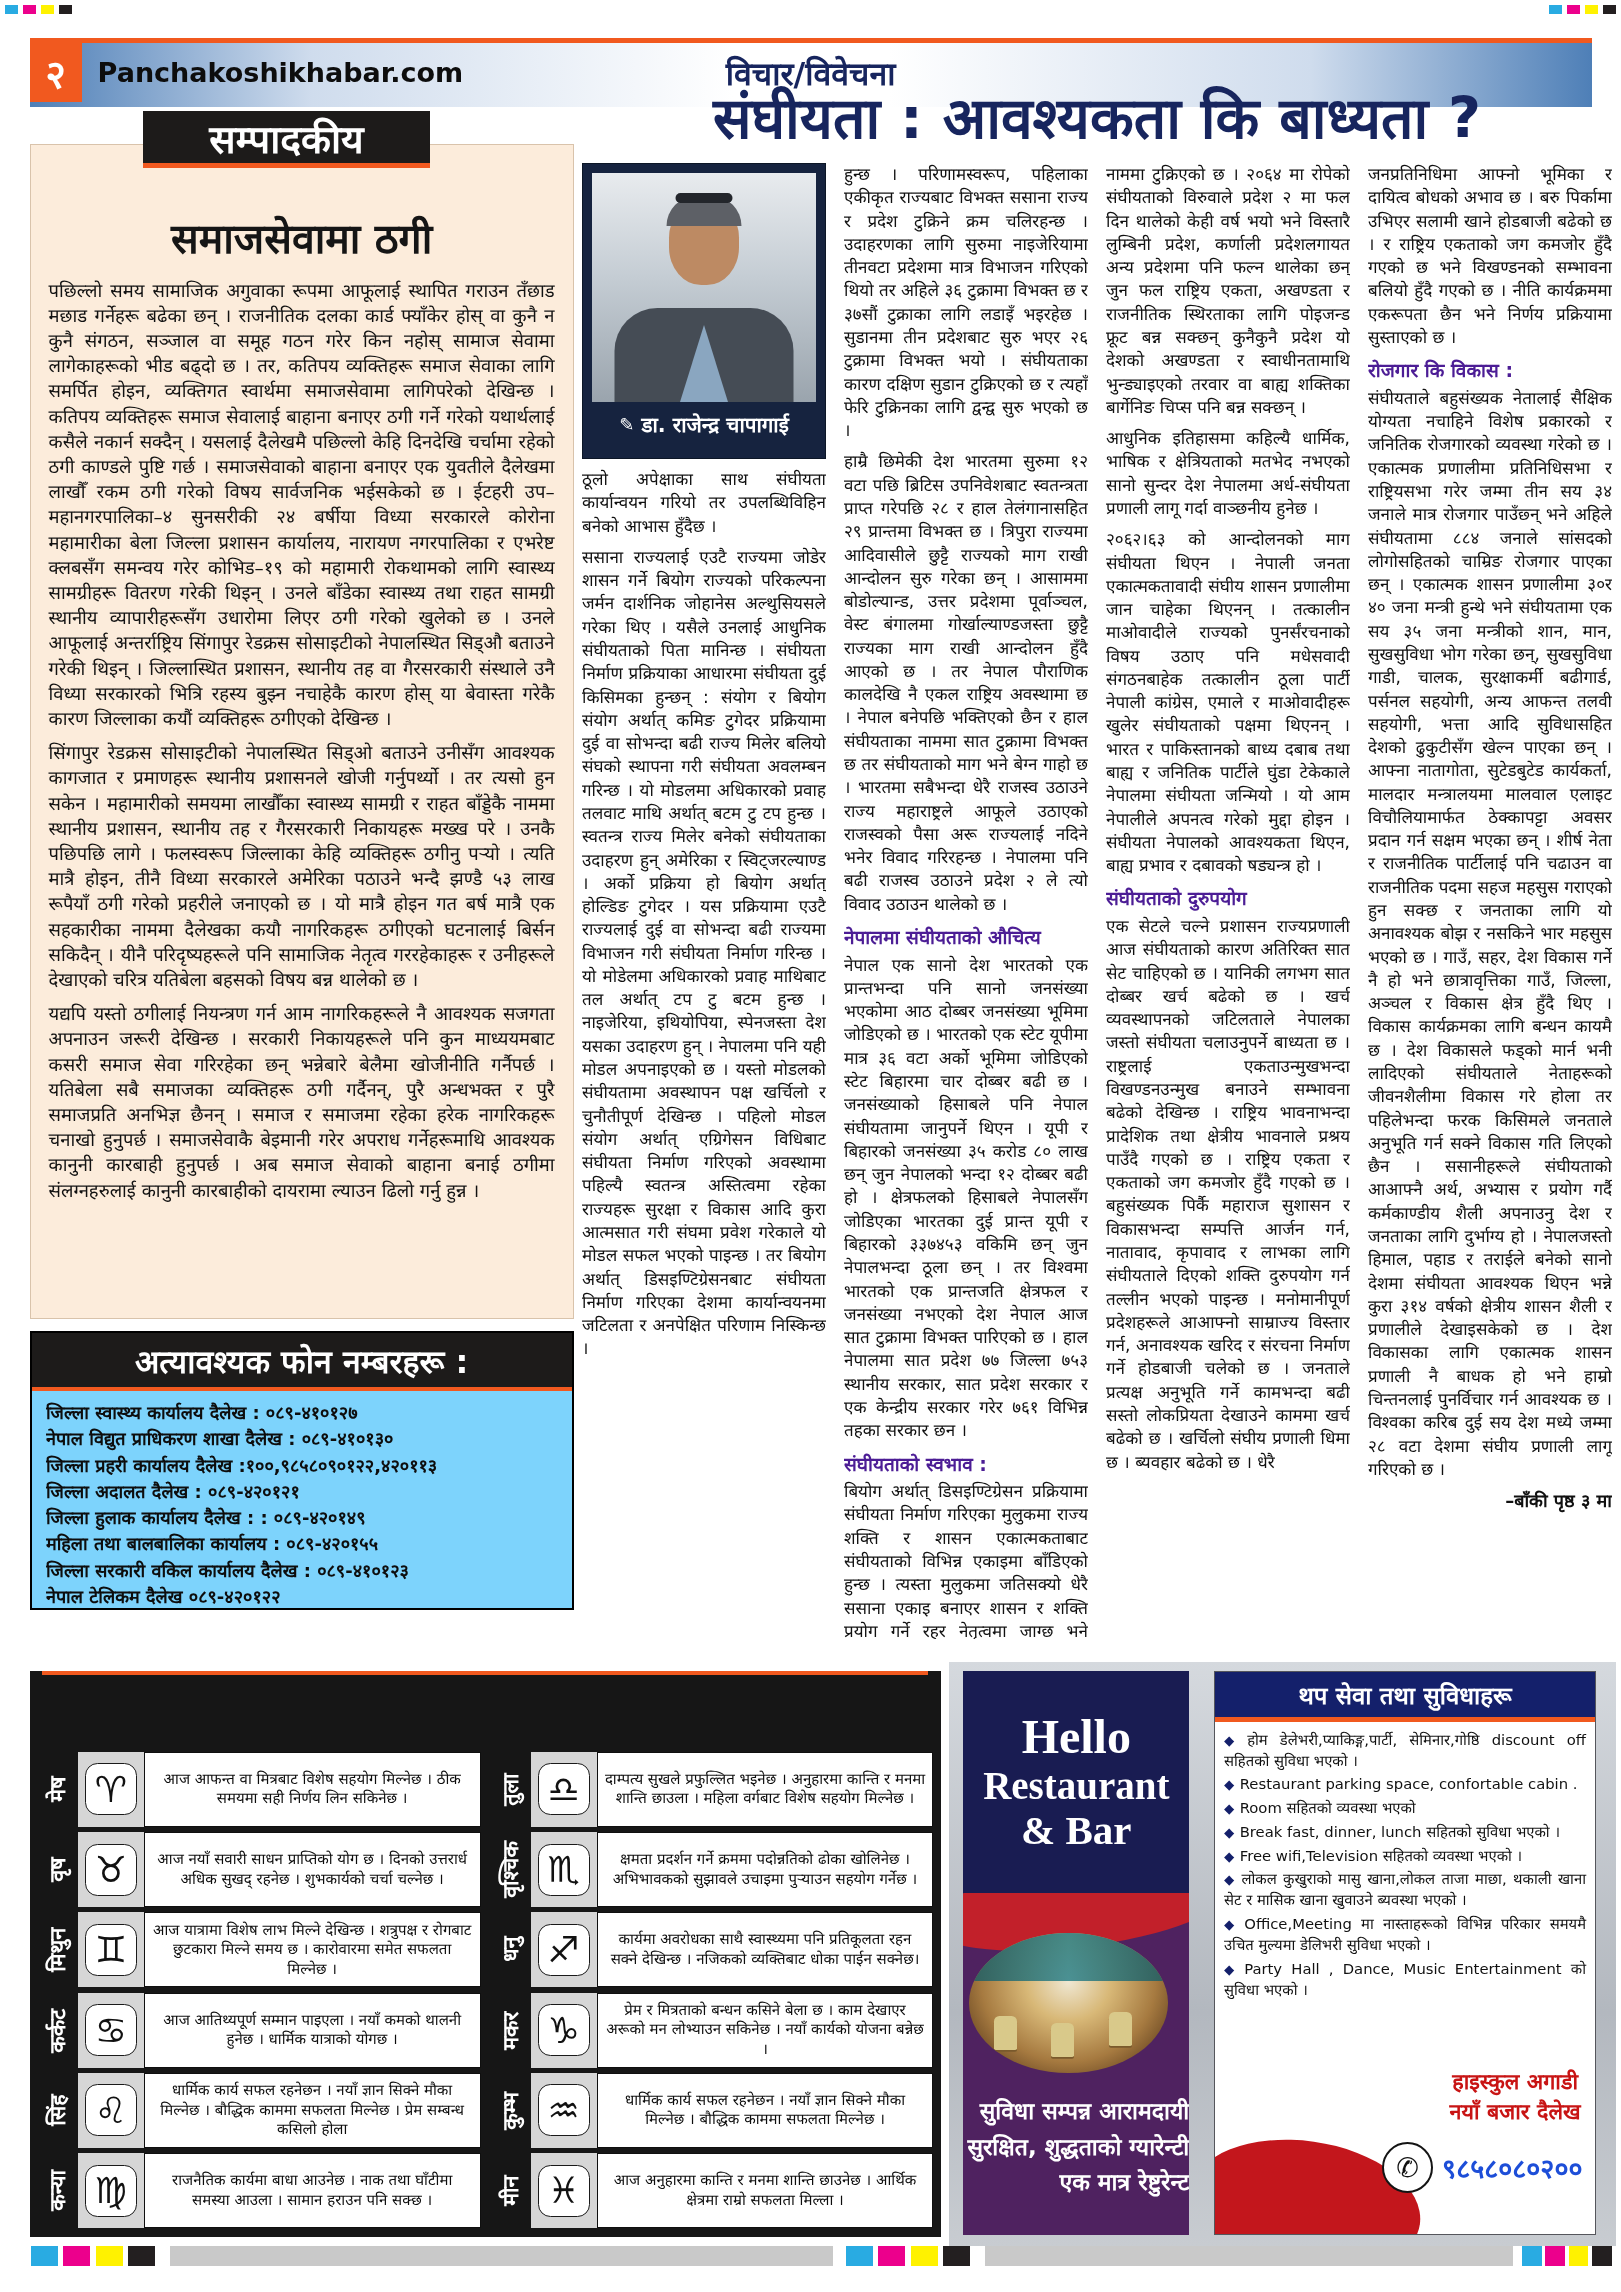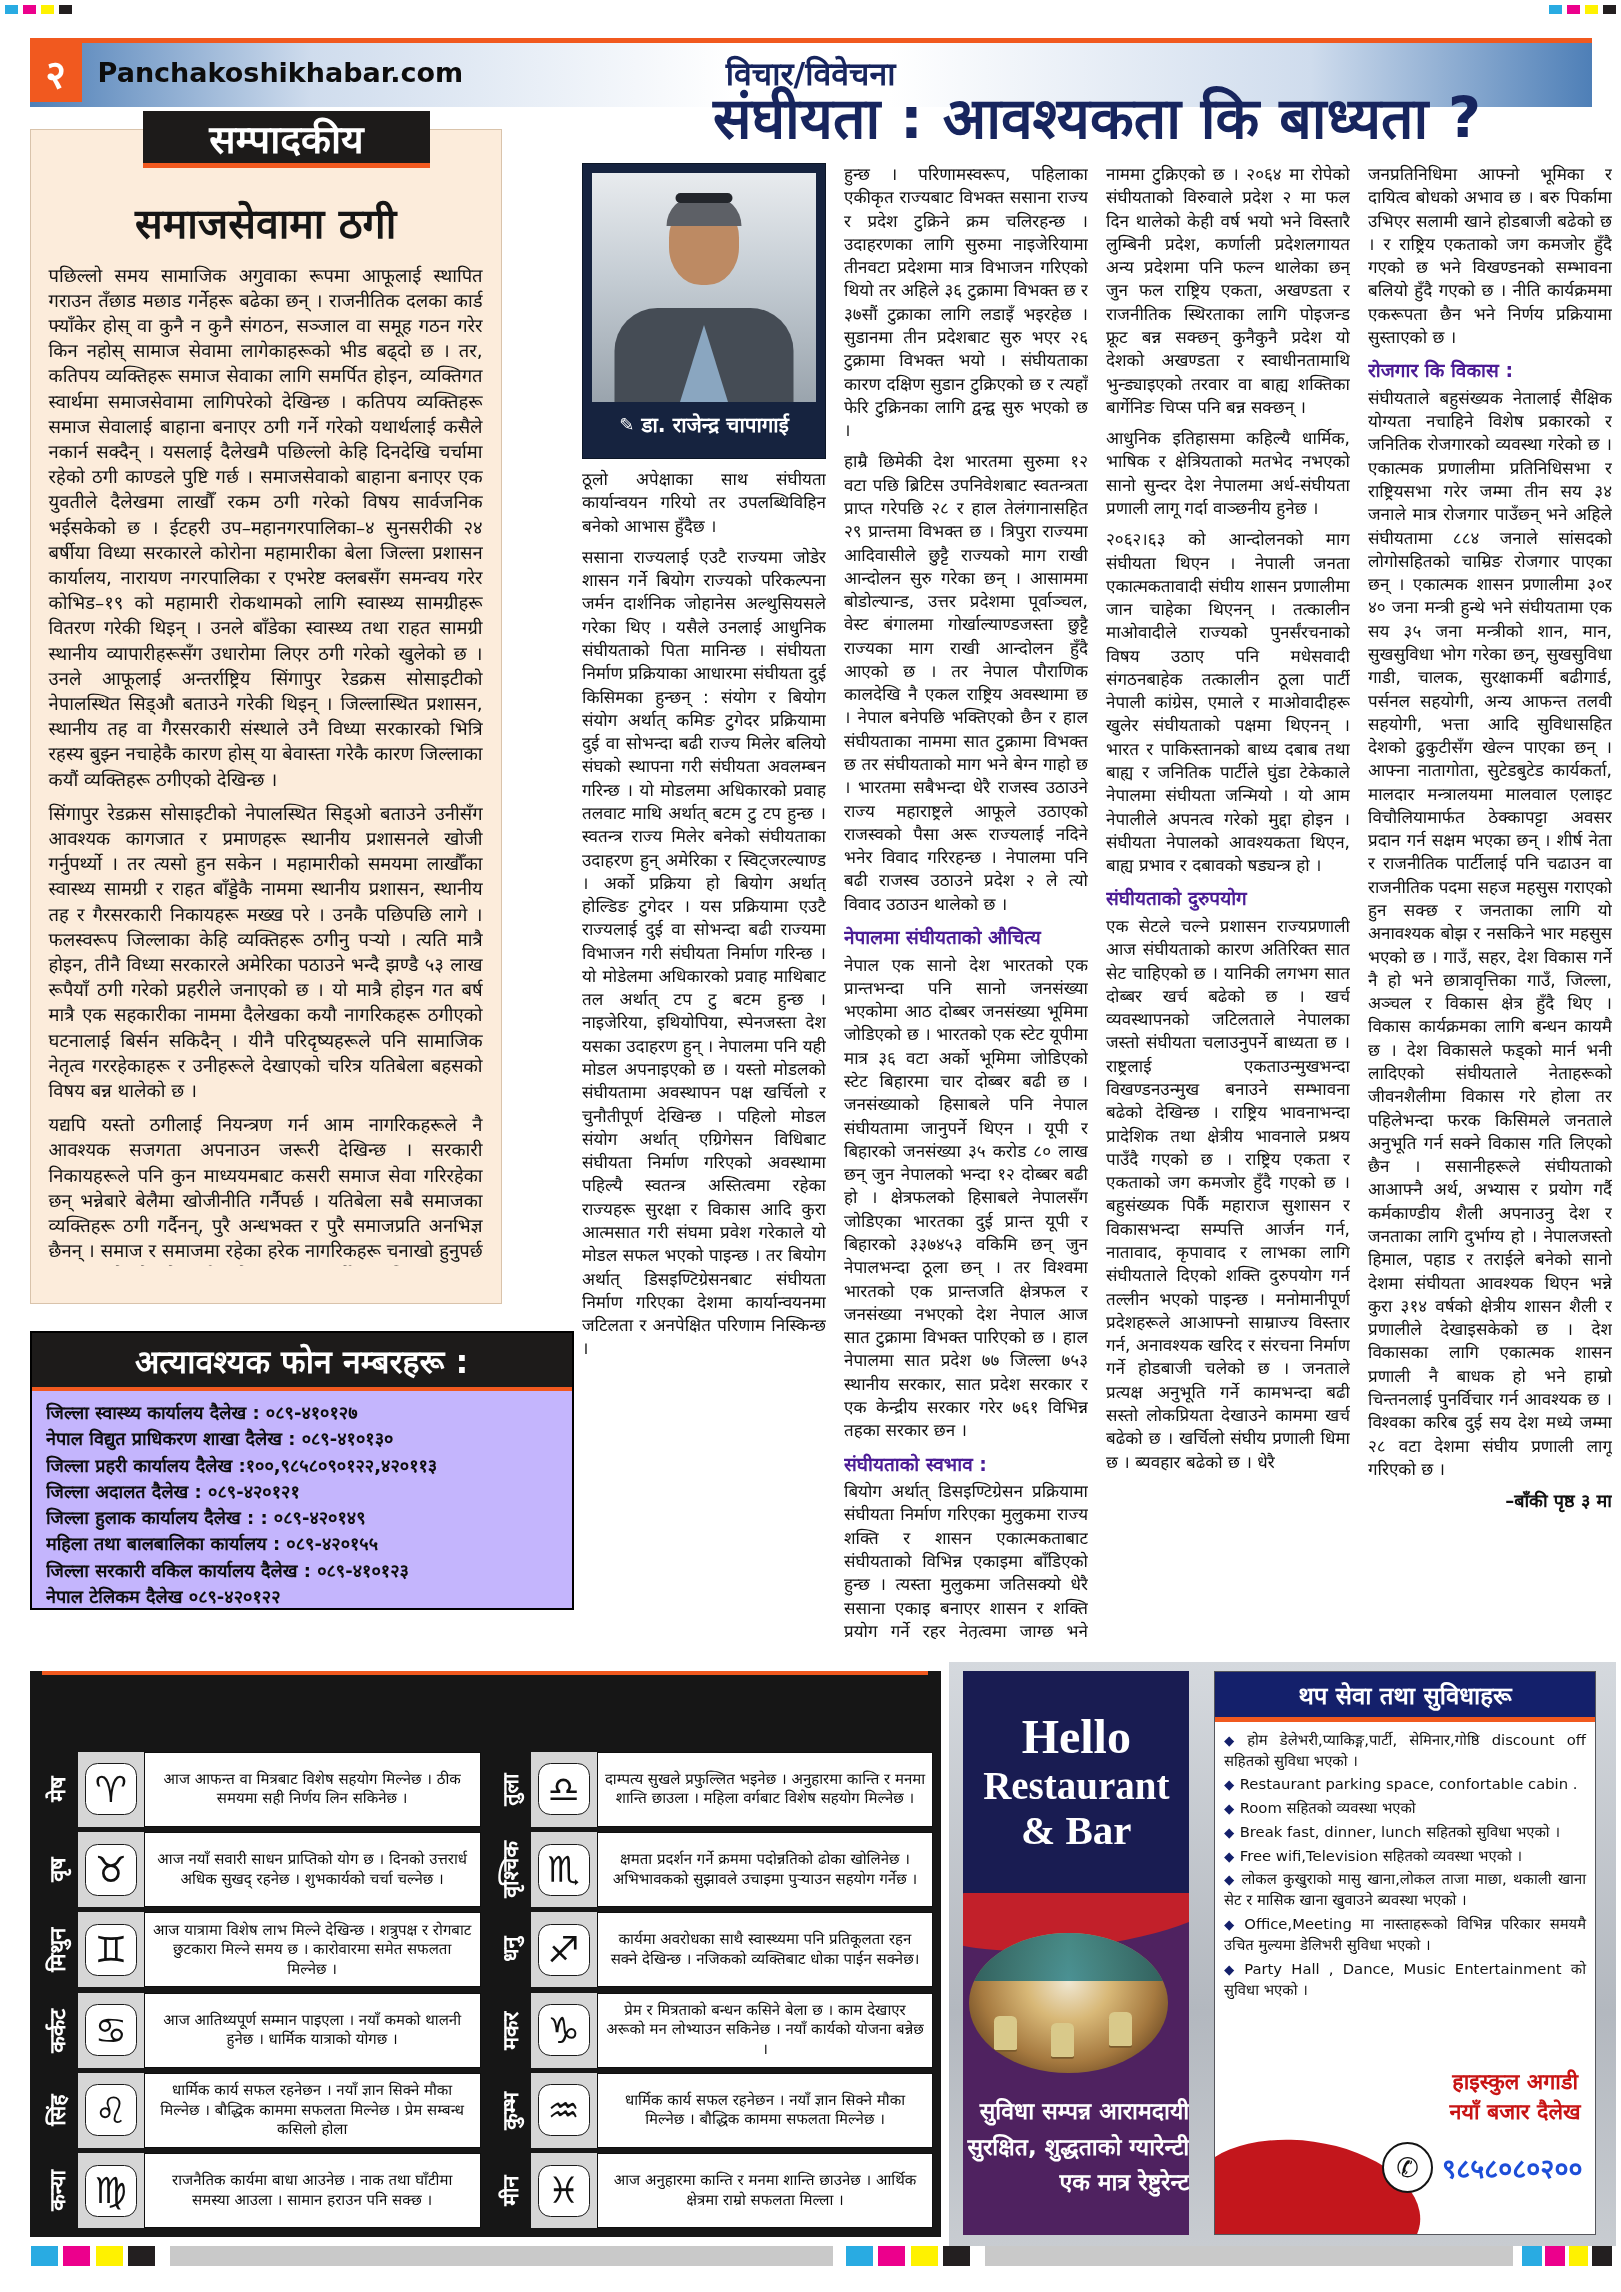--- a/index.html
+++ b/index.html
@@ -17,30 +17,30 @@
           background:linear-gradient(90deg,#4e7fb7 0%,#cfdced 18%,#ffffff 45%,#ffffff 55%,#cfdced 82%,#4e7fb7 100%);}
   .pagenum{position:absolute;left:0;top:0;width:52px;height:59px;background:#f1591f;color:#fff;
            font-size:39px;font-weight:bold;display:flex;align-items:center;justify-content:center;}
   .sitename{position:absolute;left:68px;top:0;height:59px;display:flex;align-items:center;
             font-size:27px;font-weight:bold;color:#0d0d0d;}
   .sectiontitle{position:absolute;left:0;top:0;width:100%;height:59px;display:flex;align-items:center;justify-content:center;
             font-size:32px;font-weight:bold;color:#17255e;}
   .dateline{position:absolute;right:12.5px;top:0;height:59px;display:flex;align-items:center;
             font-size:22.4px;color:#101010;}
   
-  .ed-box{position:absolute;left:29.6px;top:129px;width:472px;height:1175px;background:#fcecdb;
+  .ed-box{position:absolute;left:29.6px;top:144px;width:544px;height:1175px;background:#fcecdb;
           border:0.9px solid #d9c3ab;box-sizing:border-box;overflow:hidden;}
   .ed-label{position:absolute;left:143px;top:111px;width:287px;height:52px;background:#1d1b1a;
             border-bottom:5.4px solid #f1591f;color:#fff;font-size:39px;font-weight:bold;
             display:flex;align-items:center;justify-content:center;z-index:3;}
   .ed-title{margin-top:64px;text-align:center;font-size:41px;font-weight:bold;color:#151515;}
   .ed-body{padding:12.5px 18px 0 18px;font-size:18.4px;line-height:1.37;text-align:justify;overflow:hidden;height:1003px;}
   .ed-body p{margin:0 0 9px 0;}
   
-  .phone-box{position:absolute;left:29.6px;top:1331px;width:544px;height:279px;background:#c4b5fd;
+  .phone-box{position:absolute;left:29.6px;top:1331px;width:544px;height:279px;background:#7dd3fc;
              border:2.7px solid #000;box-sizing:border-box;overflow:hidden;}
   .phone-title{height:54px;background:#1d1b1a;border-bottom:4.5px solid #f1591f;color:#fff;
                font-size:32px;font-weight:bold;display:flex;align-items:center;justify-content:center;}
   .phone-list{padding:9px 14.3px;}
   .phone-line{font-size:18px;font-weight:bold;line-height:1.46;color:#0d0d0d;white-space:nowrap;overflow:hidden;}
   
   .horo{position:absolute;left:29.6px;top:1671px;width:911px;height:566px;background:#161616;box-sizing:border-box;}
   .horo-title{height:64px;display:flex;align-items:center;justify-content:center;color:#fff;
               font-size:45px;font-weight:bold;}
   .horo-rule{margin:0 12.5px;height:3.6px;background:#f1591f;}

